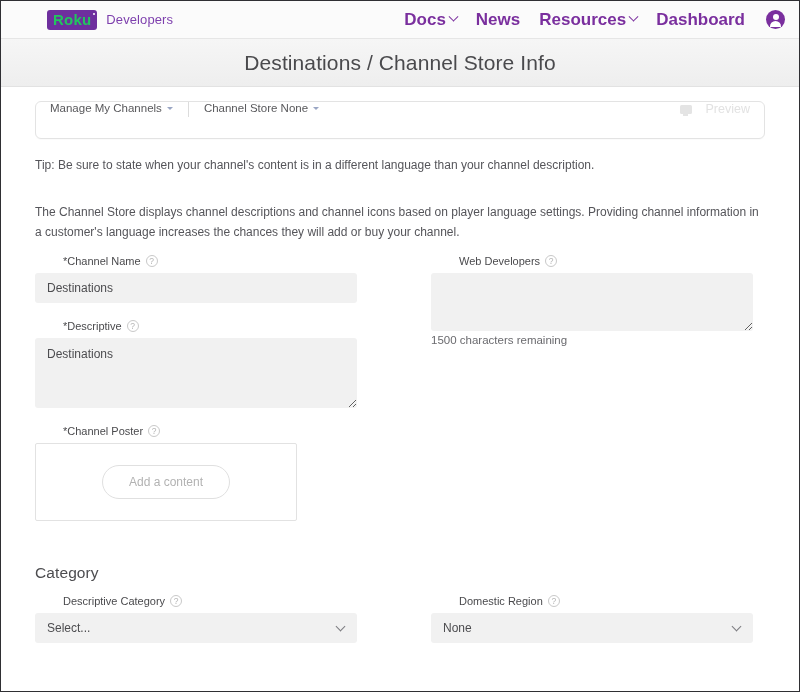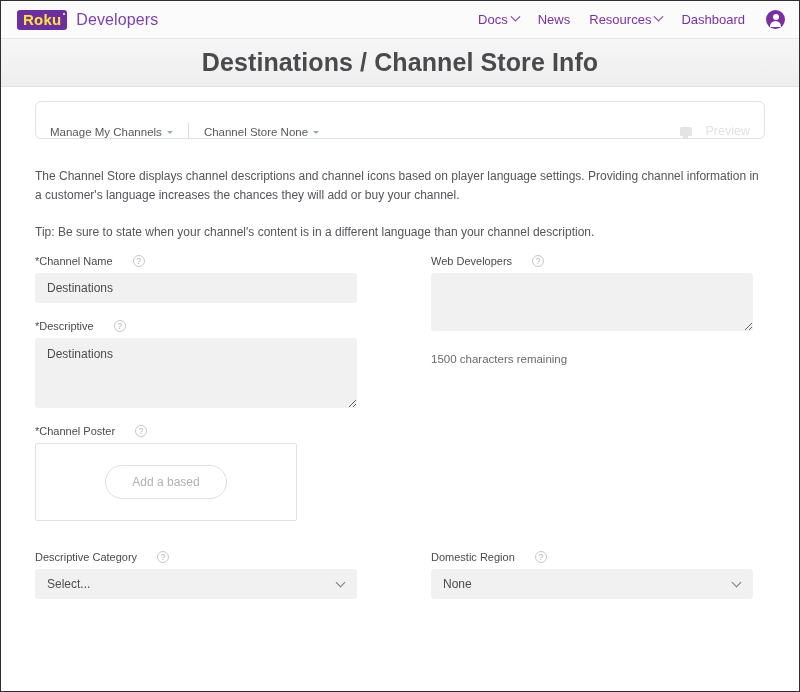--- a/index.html
+++ b/index.html
@@ -26,50 +26,51 @@
     height: 38px;
     background: #fbfbfb;
     border-bottom: 1px solid #e6e6e6;
     display: flex; align-items: center;
     padding: 0 14px 0 16px;
     position: relative;
   }
   .brand { display: flex; align-items: center; gap: 9px; }
   .roku-logo {
     background: #6e2f9e;
-    color: #fde047;
+    color: #22c55e;
     font-weight: bold;
     font-size: 15px;
     letter-spacing: .2px;
     padding: 2px 6px 3px 6px;
     border-radius: 3px;
     line-height: 1;
     position: relative;
+    margin-left: 30px;
   }
   .roku-logo::after {
     content: "";
     position: absolute;
     right: 2px; top: 3px;
     width: 2px; height: 2px;
     background: #ffffff;
     border-radius: 50%;
   }
   .brand-word {
     color: #7d3fad;
-    font-size: 16px;
+    font-size: 13px;
     letter-spacing: .1px;
   }
   .nav-right {
     margin-left: auto;
     display: flex; align-items: center; gap: 19px;
   }
   .nav-item {
     color: #7a2f9e;
-    font-size: 13px;
-    font-weight: normal;
+    font-size: 17px;
+    font-weight: bold;
     display: flex; align-items: center; gap: 4px;
     cursor: pointer;
     white-space: nowrap;
   }
   .chev {
     display: inline-block;
     width: 7px; height: 7px;
     border-right: 1.4px solid #7a2f9e;
     border-bottom: 1.4px solid #7a2f9e;
     transform: rotate(45deg) translate(-2px,-2px);
@@ -101,36 +102,36 @@
   }
 
   
   .title-band {
     height: 48px;
     background: linear-gradient(180deg, #f6f6f6 0%, #eeeeee 100%);
     border-bottom: 1px solid #e2e2e2;
     display: flex; align-items: center; justify-content: center;
   }
   .page-title {
-    font-size: 25px;
+    font-size: 21px;
     color: #4a4a4d;
-    font-weight: bold;
+    font-weight: normal;
     letter-spacing: .1px;
   }
 
   
   .content { padding: 0 34px; }
 
   .toolbar {
     margin: 14px 0 0 0;
     height: 38px;
     border: 1px solid #e3e3e3;
     border-radius: 6px;
     background: #ffffff;
-    display: flex; align-items: flex-end;
+    display: flex; align-items: flex-start;
     padding: 0 14px;
     box-shadow: 0 1px 1px rgba(0,0,0,.02);
   }
   .tb-item {
     font-size: 11.5px;
     color: #58585b;
     display: flex; align-items: center; gap: 5px;
     cursor: pointer;
     white-space: nowrap;
   }
@@ -186,23 +187,24 @@
   .grid {
     display: flex;
     gap: 74px;
     margin-top: 13px;
   }
   .col { width: 322px; flex: none; }
 
   .flabel {
     font-size: 11px;
     color: #4a4a4d;
-    display: flex; align-items: flex-end; gap: 20px;
+    display: flex; align-items: flex-end; gap: 5px;
     margin-bottom: 6px;
     white-space: nowrap;
+    margin-left: 28px;
   }
   .help {
     width: 12px; height: 12px;
     border: 1px solid #c9c9c9;
     border-radius: 50%;
     color: #b4b4b4;
     font-size: 8.5px;
     line-height: 10px;
     text-align: center;
     flex: none;
@@ -233,21 +235,21 @@
     padding: 9px 12px;
     font-family: "Liberation Sans", sans-serif;
     outline: none;
     resize: vertical;
     display: block;
   }
   .ta.web { height: 58px; }
   .counter {
     font-size: 11.5px;
     color: #6a6a6e;
-    margin-top: 22px;
+    margin-top: 3px;
   }
 
   .field { margin-bottom: 17px; }
 
   
   .poster-box {
     width: 262px;
     height: 78px;
     border: 1px solid #e2e2e2;
     border-radius: 2px;
@@ -336,22 +338,22 @@
       <div class="tb-item">
         <span>Channel Store None</span>
         <span class="tb-caret"></span>
       </div>
       <div class="preview-btn">
         <span class="monitor-icon"></span>
         <span>Preview</span>
       </div>
     </div>
 
+    <p class="para tip">Tip: Be sure to state when your channel's content is in a different language than your channel description.</p>
     <p class="para first">The Channel Store displays channel descriptions and channel icons based on player language settings. Providing channel information in a customer's language increases the chances they will add or buy your channel.</p>
-    <p class="para tip">Tip: Be sure to state when your channel's content is in a different language than your channel description.</p>
 
 
     <div class="grid">
       <div class="col">
 
         <div class="field">
           <div class="flabel">
             <span>*Channel Name</span>
             <span class="help">?</span>
           </div>
@@ -365,38 +367,39 @@
           </div>
           <textarea class="ta" style="">Destinations</textarea>
         </div>
 
         <div class="field">
           <div class="flabel">
             <span>*Channel Poster</span>
             <span class="help">?</span>
           </div>
           <div class="poster-box">
-            <div class="add-poster">Add a based</div>
+            <div class="add-poster">Add a content</div>
           </div>
         </div>
 
       </div>
 
       <div class="col">
         <div class="field">
           <div class="flabel">
             <span>Web Developers</span>
             <span class="help">?</span>
           </div>
           <textarea class="ta web" style=""></textarea>
           <div class="counter">1500 characters remaining</div>
         </div>
       </div>
     </div>
 
+    <h2 class="section">Category</h2>
 
     <div class="grid">
       <div class="col">
         <div class="flabel">
           <span>Descriptive Category</span>
           <span class="help">?</span>
         </div>
         <div class="sel-wrap">
           <select class="sel">
             <option>Select...</option>

